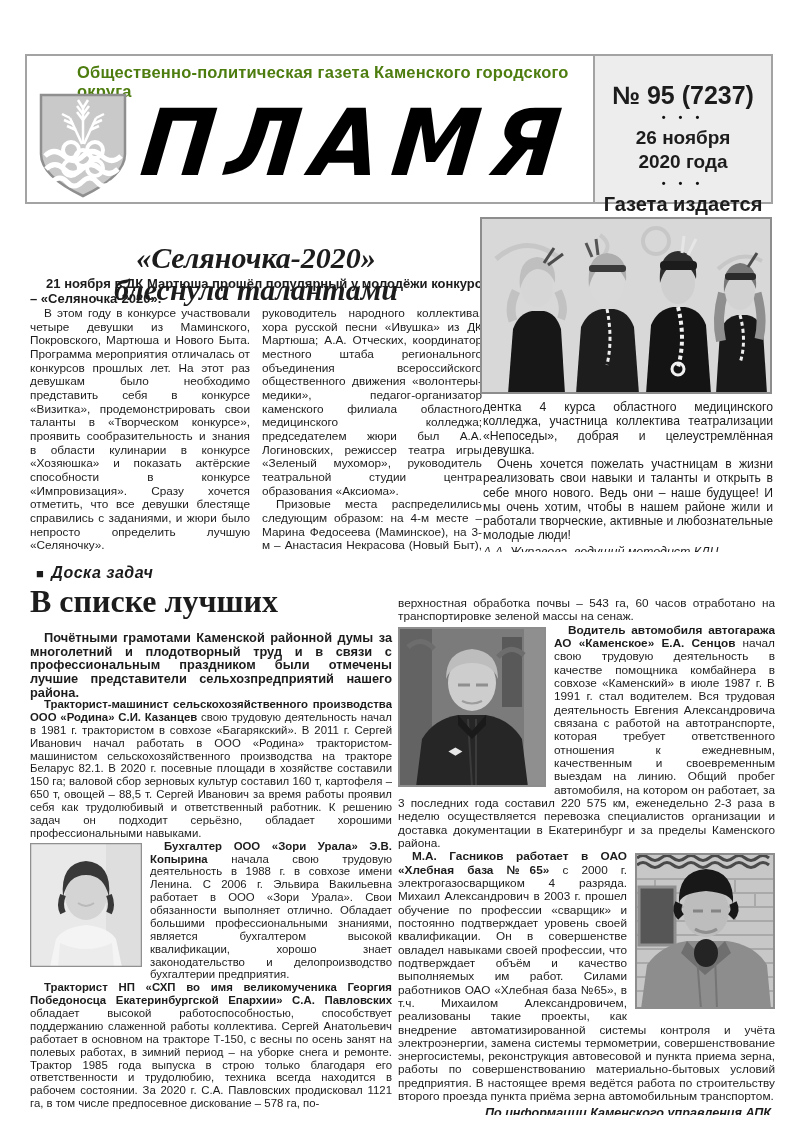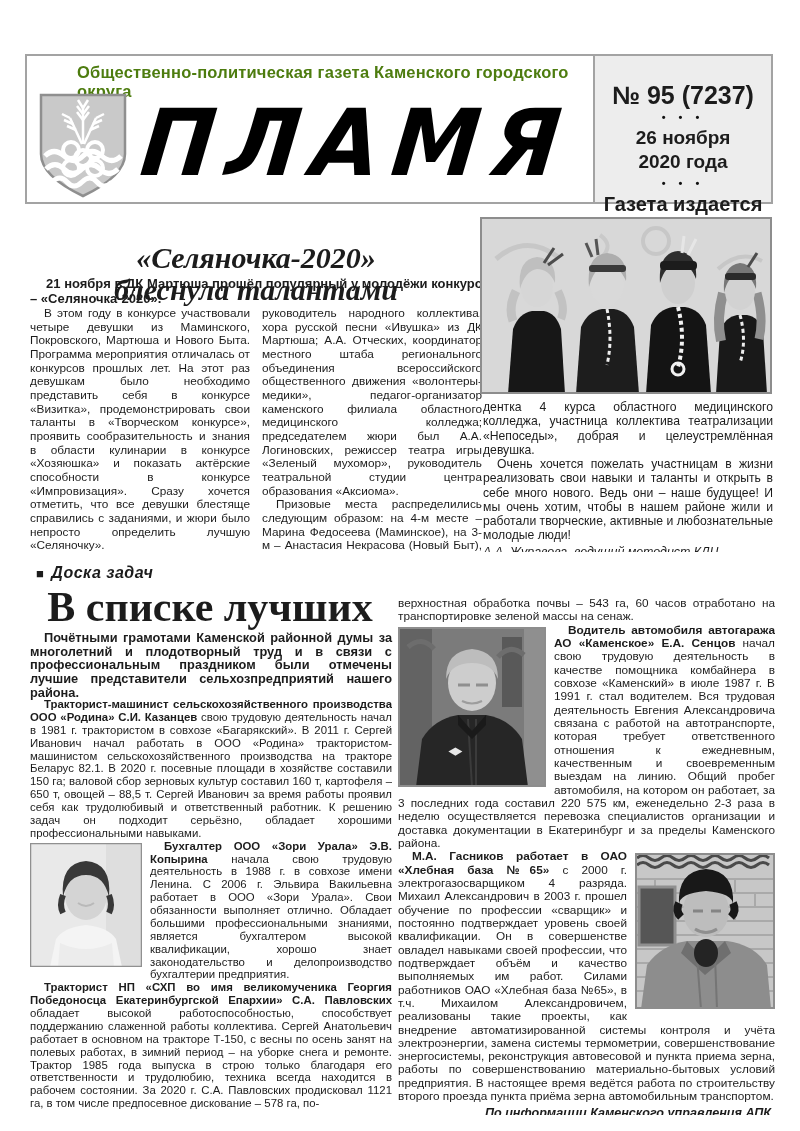--- a/index.html
+++ b/index.html
@@ -31,22 +31,22 @@
   .a1-col p.noindent{text-indent:0;}
   .a1-photo{position:absolute;left:480px;top:217px;width:292px;height:177px;}
   .a1-right{position:absolute;left:483px;top:400px;width:290px;height:152px;overflow:hidden;font-size:12.2px;line-height:1.17;text-align:justify;}
   .a1-right p{margin:0;text-indent:14px;}
   .a1-right p.noindent{text-indent:0;}
   .a1-sig{font-weight:normal;font-style:italic;text-indent:0 !important;margin-top:2px !important;font-size:12.4px;}
 
   
   .rubric{position:absolute;left:36px;top:564px;font-weight:bold;font-style:italic;font-size:16px;letter-spacing:0.5px;}
   .rubric .sq{font-style:normal;font-size:13px;margin-right:7px;}
-  .s2-title{position:absolute;left:30px;top:583px;width:360px;text-align:center;
-    font-family:"Liberation Serif",serif;font-weight:bold;font-size:42px;}
+  .s2-title{position:absolute;left:30px;top:583px;width:360px;
+    font-family:"Liberation Serif",serif;font-weight:bold;font-size:32px;}
   .s2-lead{position:absolute;left:30px;top:631px;width:362px;font-weight:bold;font-size:12.8px;line-height:1.07;text-align:justify;}
   .s2-lead p{margin:0;text-indent:14px;}
   .s2-col{font-size:11.4px;line-height:1.13;text-align:justify;}
   .s2-left{position:absolute;left:30px;top:698px;width:362px;height:426px;overflow:hidden;}
   .s2-right{position:absolute;left:398px;top:597px;width:377px;height:518px;overflow:hidden;font-size:11.8px;}
   .s2-col p{margin:0;text-indent:14px;}
   .s2-col p.noindent{text-indent:0;}
   .lead-in{font-weight:bold;}
   .ph-left{float:left;margin:3px 8px 2px 0;}
   .ph-right{float:right;margin:3px 0 2px 8px;}

